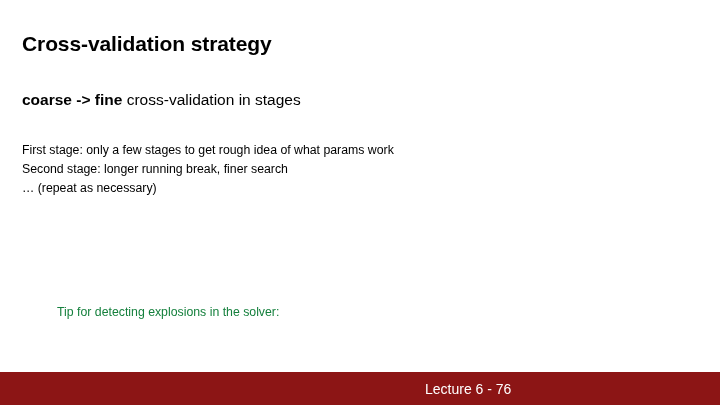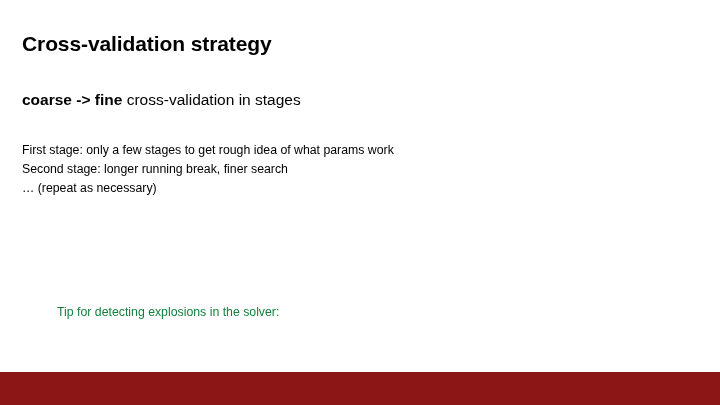--- a/index.html
+++ b/index.html
@@ -110,17 +110,18 @@
     <div><span class="bold">Second stage</span><span>: longer running break, finer search</span></div>
     <div><span class="bold"></span><span>… (repeat as necessary)</span></div>
   </div>
 
   <div class="tip-block">
     <div>Tip for detecting explosions in the solver:</div>
   </div>
 
   <div class="footer-bar" style="background: rgb(140, 21, 21);">
     <div class="footer-inner">
+      <div class="footer-lecture" style="color: rgb(255, 255, 255);">Lecture 6 - 76</div>
       <div class="footer-date" style="color: rgb(255, 255, 255); margin-top: 24px;">April 20, 2017</div>
     </div>
   </div>
 
 </div>
 
 </body></html>

